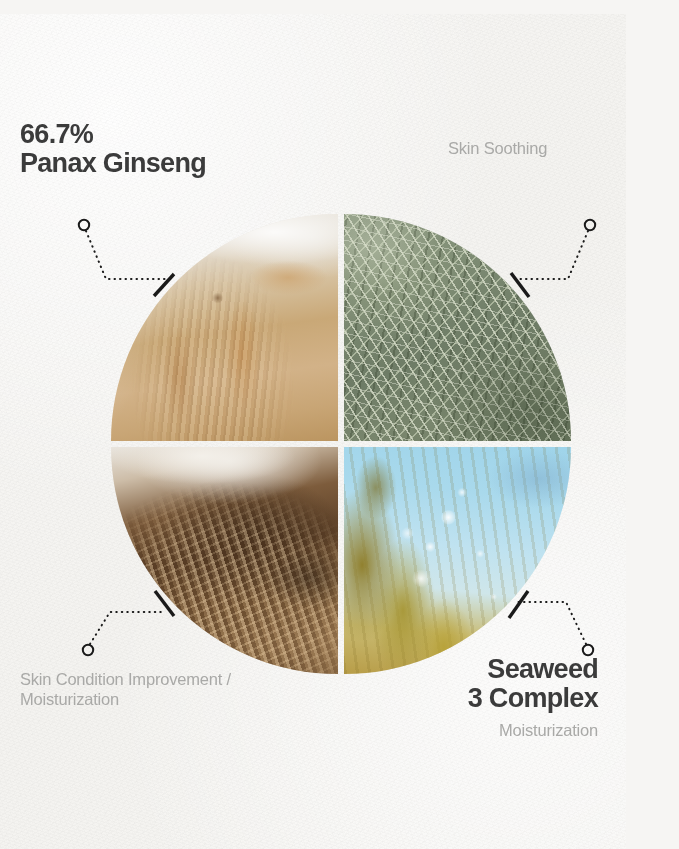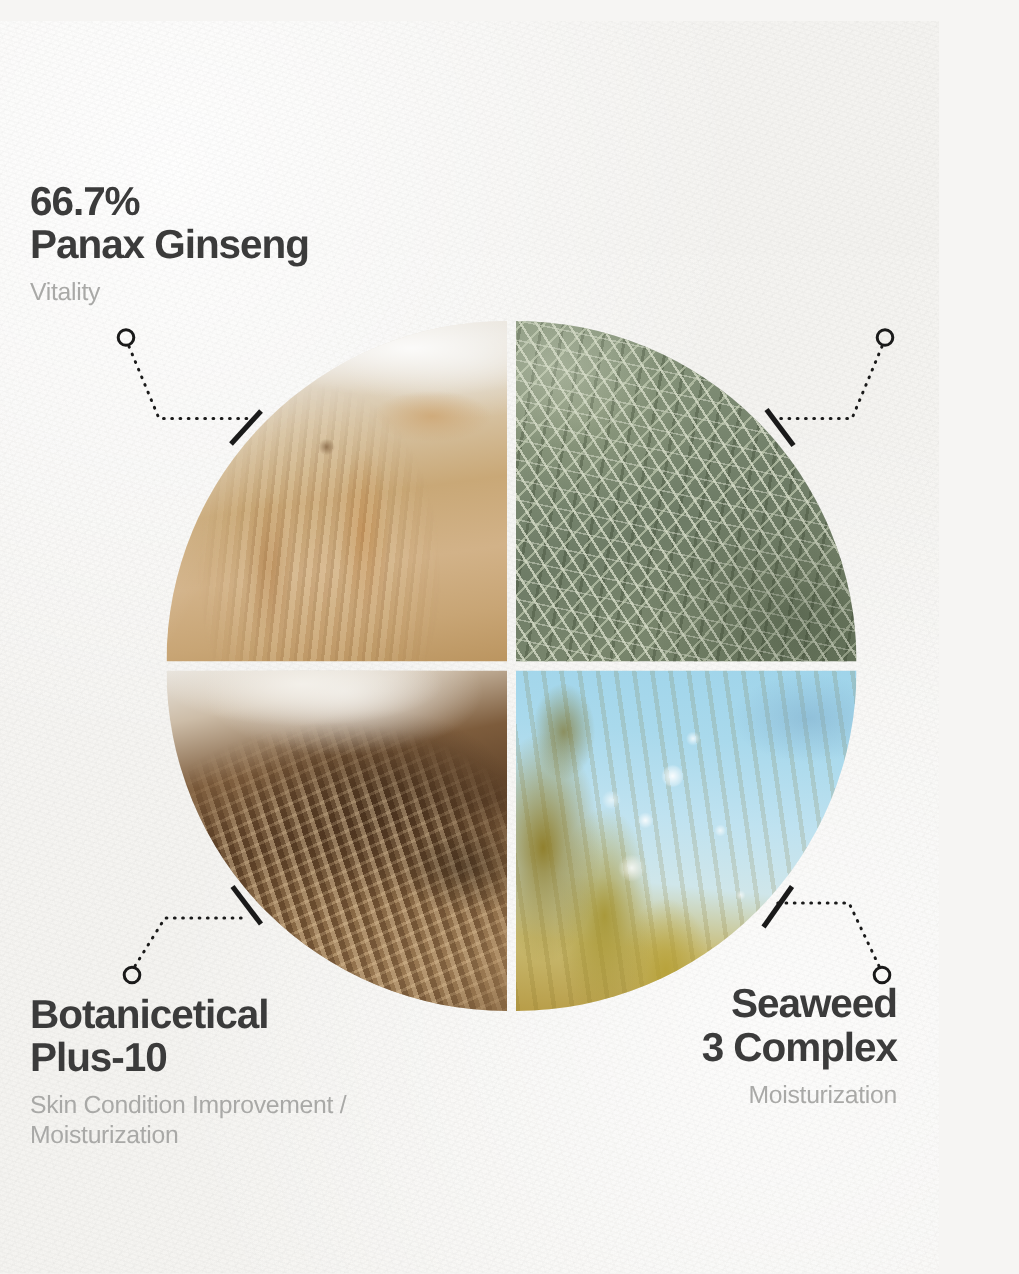--- a/index.html
+++ b/index.html
@@ -282,29 +282,27 @@
     <g>
       <circle cx="588" cy="636" r="5.2" fill="none" stroke="#1a1a1a" stroke-width="2"></circle>
       <path d="M 586 630 L 566 588 L 518 588" fill="none" stroke="#1a1a1a" stroke-width="2" stroke-linecap="round" stroke-dasharray="0.5 5"></path>
       <line x1="509" y1="604" x2="528" y2="577" stroke="#1a1a1a" stroke-width="3.4" stroke-linecap="butt"></line>
     </g>
   </svg>
 
   <div class="label-block" id="label-ginseng">
     <p class="label-title">66.7%
 Panax Ginseng</p>
-    <p class="label-sub">Vitality</p>
   </div>
 
   <div class="label-block" id="label-multiex">
+    <p class="label-sub">Skin Soothing</p>
   </div>
 
   <div class="label-block" id="label-botanical">
-    <p class="label-title">Botanicetical
-Plus-10</p>
     <p class="label-sub">Skin Condition Improvement /
 Moisturization</p>
   </div>
 
   <div class="label-block align-right" id="label-seaweed">
     <p class="label-title">Seaweed
 3 Complex</p>
     <p class="label-sub">Moisturization</p>
   </div>
 

